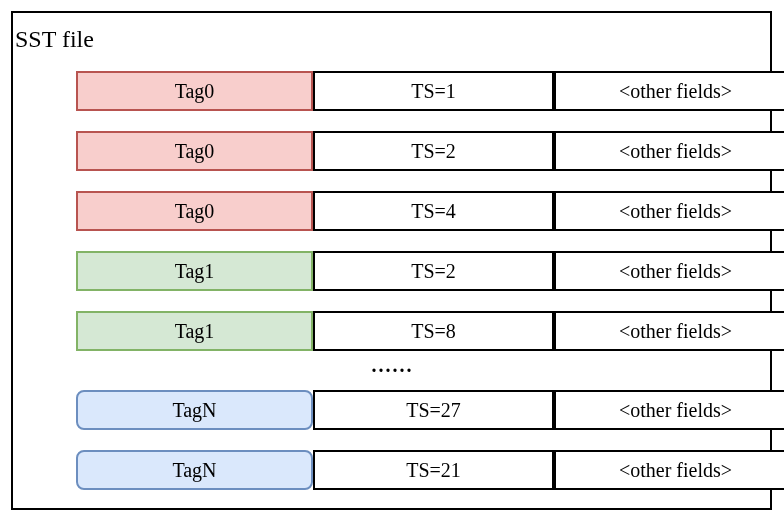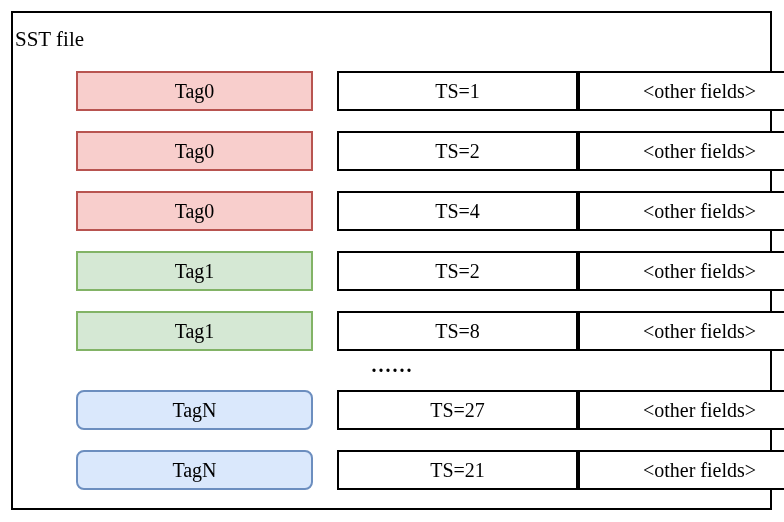--- a/index.html
+++ b/index.html
@@ -21,21 +21,21 @@
     width: 761px;
     height: 499px;
     border: 2px solid #000000;
     box-sizing: border-box;
     background: #ffffff;
   }
   .diagram-title {
     position: absolute;
     left: 2px;
     top: 14px;
-    font-size: 21px;
+    font-size: 24px;
     line-height: 24px;
     white-space: nowrap;
   }
   .row {
     position: absolute;
     left: 19px;
     height: 40px;
     display: flex;
     padding-left: 44px;
   }
@@ -44,21 +44,21 @@
     height: 40px;
     line-height: 36px;
     text-align: center;
     font-size: 20px;
     background: #ffffff;
     border: 2px solid #000000;
     white-space: nowrap;
     overflow: hidden;
   }
   .tag-cell   { width: 237px; }
-  .ts-cell    { width: 241px; margin-left: 24px; }
+  .ts-cell    { width: 241px; }
   .other-cell { width: 243px; }
   .row.red .tag-cell {
     background: var(--red-fill);
     border-color: var(--red-stroke);
   }
   .row.green .tag-cell {
     background: var(--green-fill);
     border-color: var(--green-stroke);
   }
   .row.blue .tag-cell {

